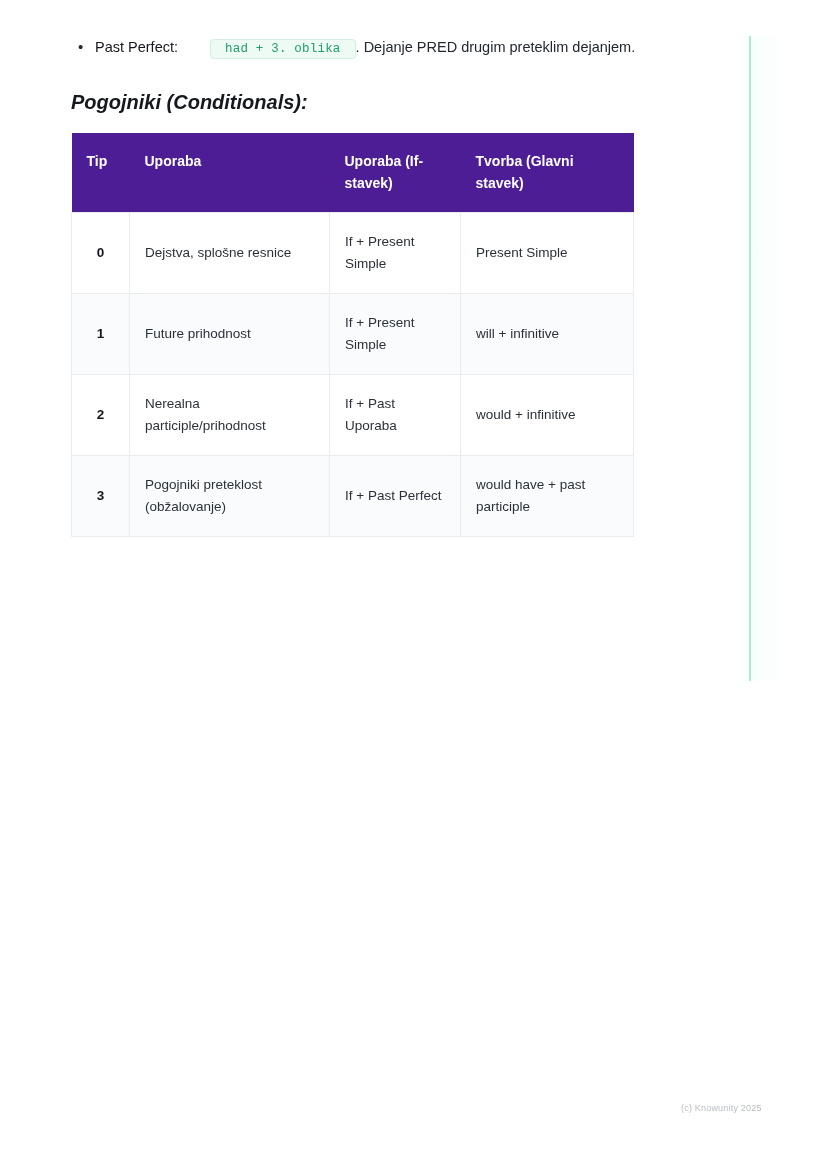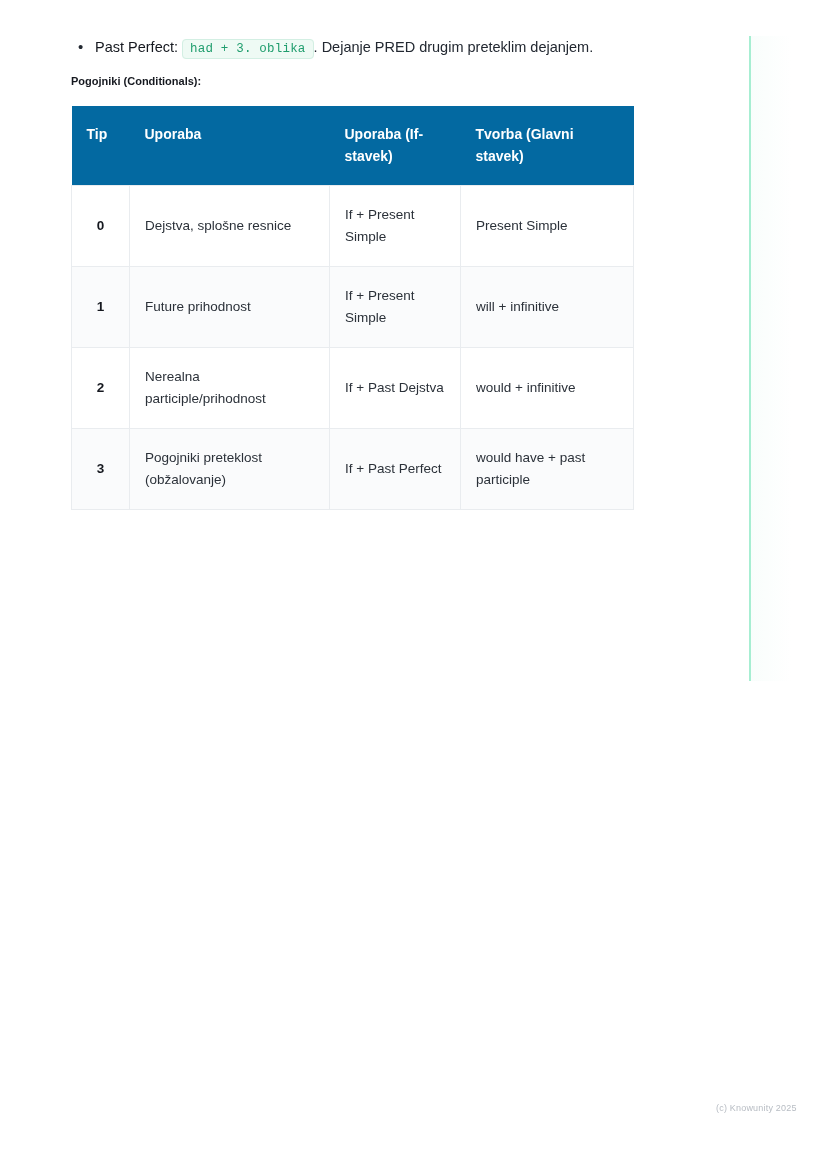--- a/index.html
+++ b/index.html
@@ -65,42 +65,44 @@
   .lbl {
     font-weight: normal;
     color: #15181f;
   }
   code.inline {
     font-family: "Liberation Mono", "DejaVu Sans Mono", monospace;
     font-size: 12.5px;
     background: #eefaf4;
     border: 1px solid #d3efe3;
     color: #1f9d6d;
-    padding: 2px 7px;
+    padding: 2px 14px;
     border-radius: 4px;
     white-space: nowrap;
     letter-spacing: 0.2px;
+    margin-left: 28px;
   }
 
   .section-title {
-    font-size: 11px;
+    font-size: 20px;
     font-weight: bold;
     color: #15181f;
-    margin-top: 13px;
+    margin-top: 29px;
     margin-bottom: 19px;
+    font-style: italic;
   }
 
   table.cond {
     border-collapse: collapse;
     width: 562px;
     table-layout: fixed;
     font-size: 13.5px;
   }
   table.cond thead th {
-    background: #0369a1;
+    background: #4c1d95;
     color: #ffffff;
     font-weight: bold;
     font-size: 14px;
     text-align: left;
     vertical-align: top;
     padding: 17px 15px 18px 15px;
     line-height: 22px;
     border: none;
   }
   table.cond tbody td {
@@ -120,21 +122,21 @@
     color: #15181f;
     text-align: center;
   }
   .col-tip { width: 58px; }
   .col-use { width: 200px; }
   .col-if  { width: 131px; }
   .col-main{ width: 173px; }
 
   .footer {
     position: absolute;
-    left: 716px;
+    left: 681px;
     top: 1103px;
     font-size: 9px;
     color: #b7bcc3;
     letter-spacing: 0.2px;
   }
 </style>
 </head>
 <body>
 
 <div class="page">
@@ -176,21 +178,21 @@
         </tr>
         <tr>
           <td class="tip">1</td>
           <td>Future prihodnost</td>
           <td>If + Present Simple</td>
           <td>will + infinitive</td>
         </tr>
         <tr>
           <td class="tip">2</td>
           <td>Nerealna participle/prihodnost</td>
-          <td>If + Past Dejstva</td>
+          <td>If + Past Uporaba</td>
           <td>would + infinitive</td>
         </tr>
         <tr>
           <td class="tip">3</td>
           <td>Pogojniki preteklost (obžalovanje)</td>
           <td>If + Past Perfect</td>
           <td>would have + past participle</td>
         </tr>
       </tbody>
     </table>

